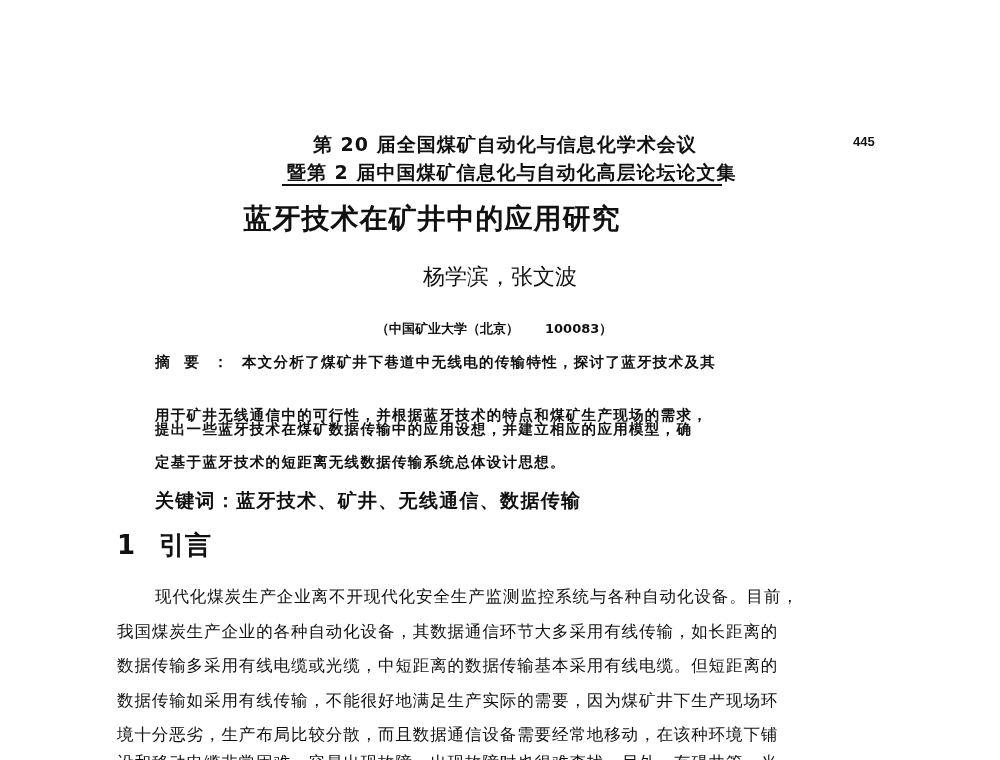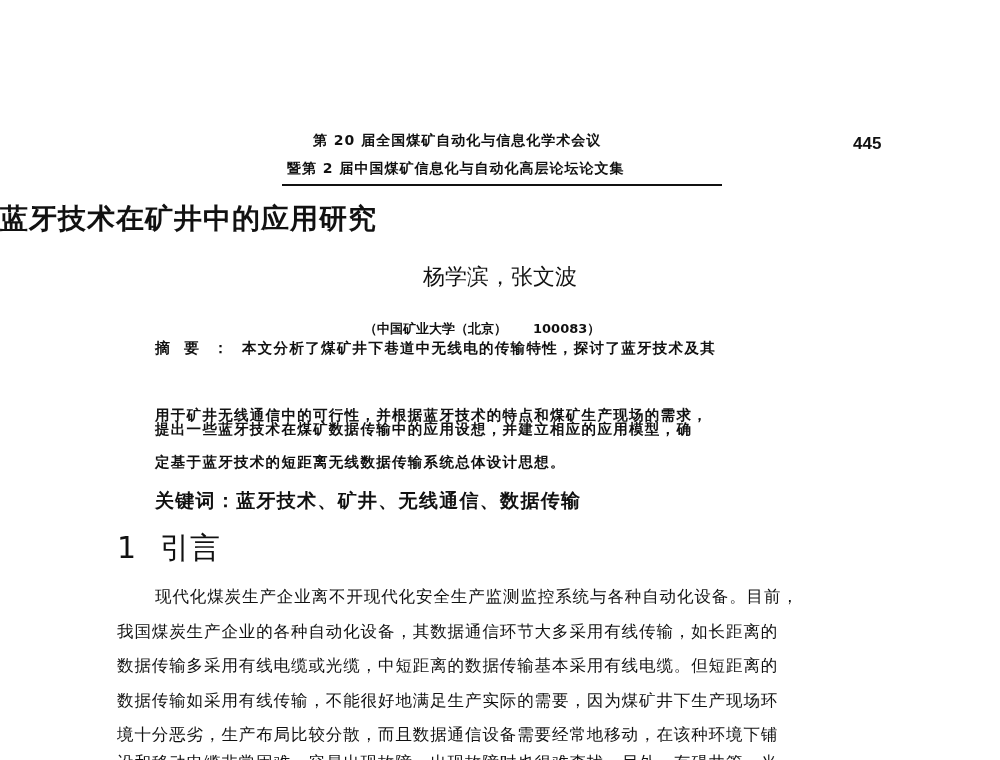--- a/index.html
+++ b/index.html
@@ -1,30 +1,30 @@
 <!DOCTYPE html>
 <html><head>
 <meta charset="utf-8">
 <style>
   html, body { margin: 0; padding: 0; background: #ffffff; }
   body { width: 1000px; height: 760px; overflow: hidden; position: relative; color: #111; font-family: "DejaVu Serif", "Liberation Serif", serif; }
   .abs { position: absolute; white-space: nowrap; }
-  .conf-line { font-family: "DejaVu Sans", sans-serif; font-weight: bold; font-size: 14px; letter-spacing: 1px; }
+  .conf-line { font-family: "DejaVu Sans", sans-serif; font-weight: bold; font-size: 19px; letter-spacing: 1px; }
   #conf1 { left: 313px; top: 132px; }
   #conf2 { left: 287px; top: 160px; }
-  #pagenum { left: 853px; top: 134px; font-family: "Liberation Sans", sans-serif; font-weight: bold; font-size: 17px; }
+  #pagenum { left: 853px; top: 134px; font-family: "Liberation Sans", sans-serif; font-weight: bold; font-size: 13px; }
   #hrule { left: 282px; top: 184px; width: 440px; height: 0; border-top: 2px solid #111; }
-  #title { left: 0; width: 864px; top: 200px; font-family: "DejaVu Sans", sans-serif; font-weight: bold; font-size: 28px; letter-spacing: 1px; }
+  #title { left: 0; width: 864px; text-align: center; top: 200px; font-family: "DejaVu Sans", sans-serif; font-weight: bold; font-size: 28px; letter-spacing: 1px; }
   #authors { left: 0; width: 1000px; text-align: center; top: 262px; font-family: "DejaVu Serif", serif; font-size: 22px; }
-  #affil { left: 364px; top: 320px; font-size: 13px; font-weight: bold; font-family: "DejaVu Sans", sans-serif; }
+  #affil { left: 376px; top: 320px; font-size: 13px; font-weight: bold; font-family: "DejaVu Sans", sans-serif; }
   .abs-line { left: 155px; font-family: "DejaVu Sans", sans-serif; font-weight: bold; font-size: 14.5px; letter-spacing: 1.3px; }
-  #abs1 { top: 339px; } #abs2 { top: 386px; margin-top: 20px; } #abs3 { top: 420px; } #abs4 { top: 453px; }
+  #abs1 { top: 353px; } #abs2 { top: 386px; margin-top: 20px; } #abs3 { top: 420px; } #abs4 { top: 453px; }
   .abs-label { font-weight: bold; font-size: 15px; letter-spacing: 14px; }
   #kw { top: 488px; left: 155px; font-family: "DejaVu Sans", sans-serif; font-size: 19px; font-weight: bold; letter-spacing: 1.3px; }
-  #sec { left: 117px; top: 528px; font-family: "DejaVu Sans", sans-serif; font-weight: normal; font-size: 30px; }
+  #sec { left: 117px; top: 528px; font-family: "DejaVu Sans", sans-serif; font-weight: bold; font-size: 26px; }
   #sec .num { margin-right: 24px; }
   .body-line { left: 117px; font-family: "DejaVu Sans", sans-serif; font-size: 16.5px; letter-spacing: 0.9px; }
   #b1 { top: 586px; left: 155px; } #b2 { top: 621px; text-align: right; } #b3 { top: 655px; } #b4 { top: 690px; } #b5 { top: 724px; } #b6 { top: 752px; }
 </style>
 </head>
 <body>
 
 <div id="conf1" class="abs conf-line">第 20 届全国煤矿自动化与信息化学术会议</div>
 <div id="conf2" class="abs conf-line">暨第 2 届中国煤矿信息化与自动化高层论坛论文集</div>
 <div id="pagenum" class="abs">445</div>

